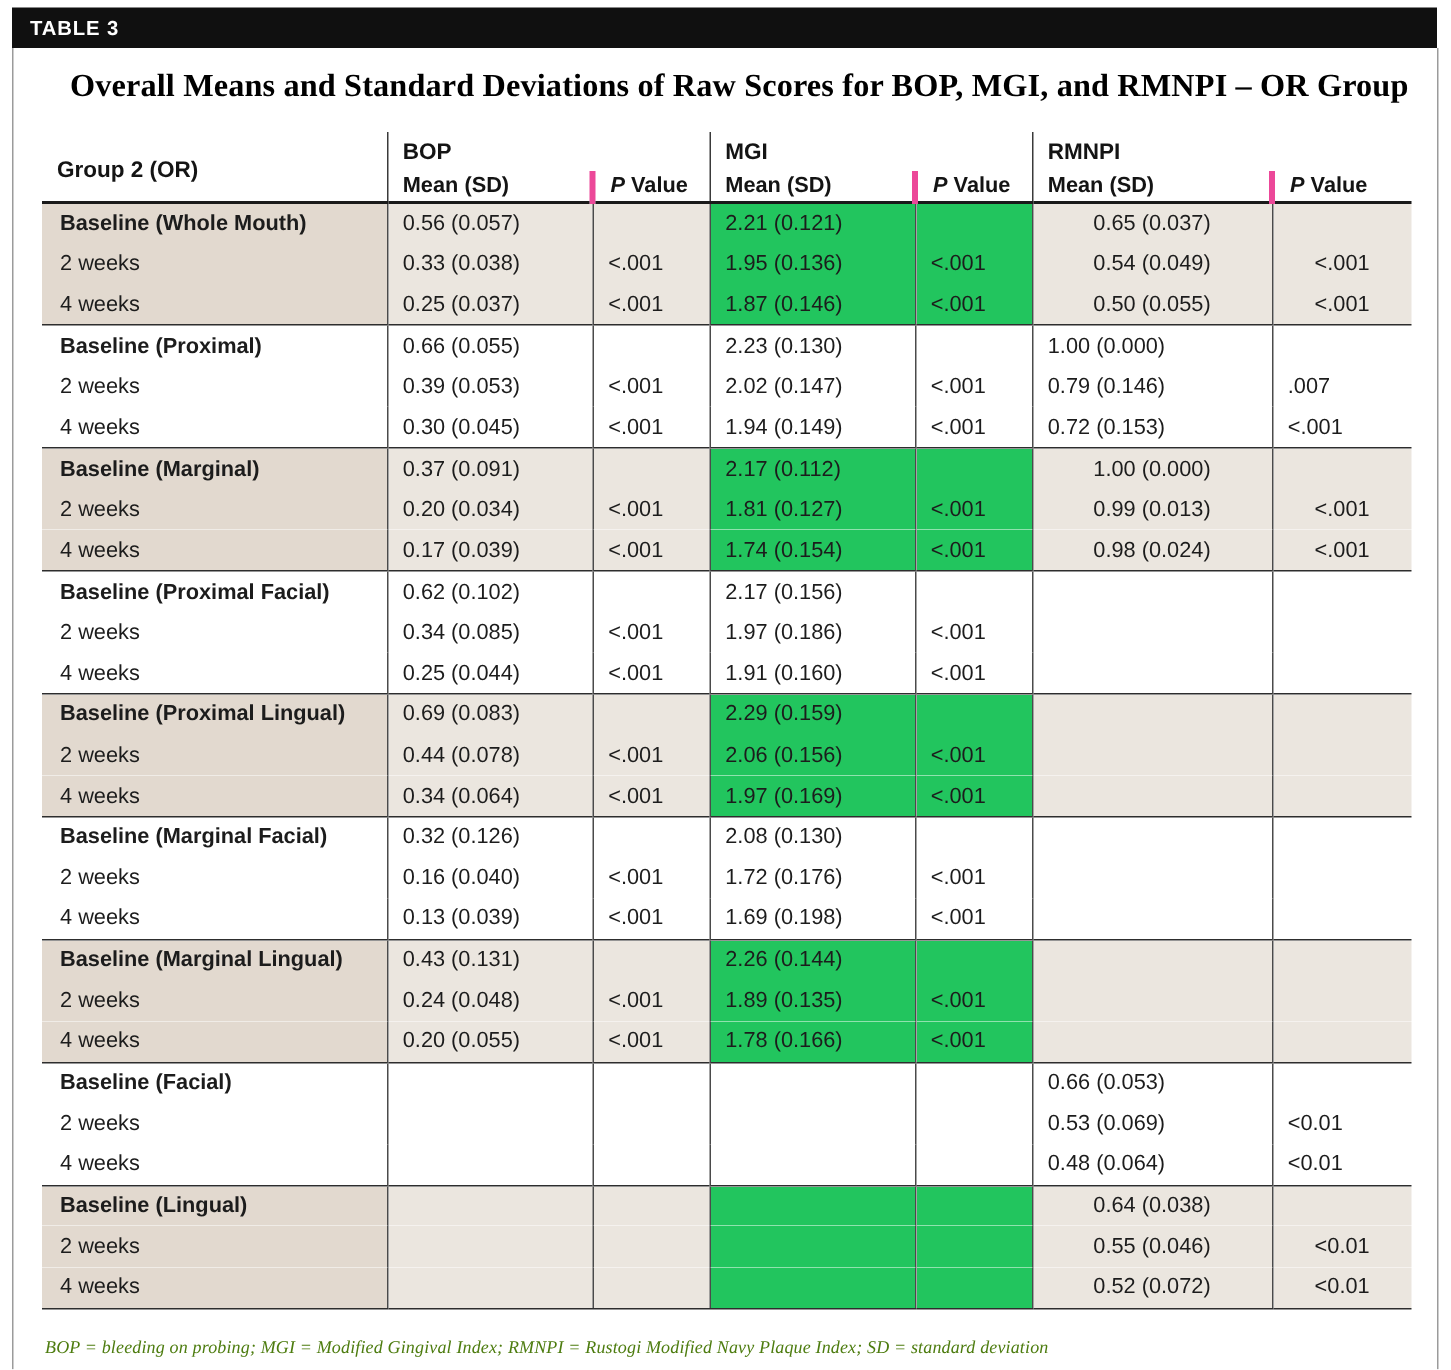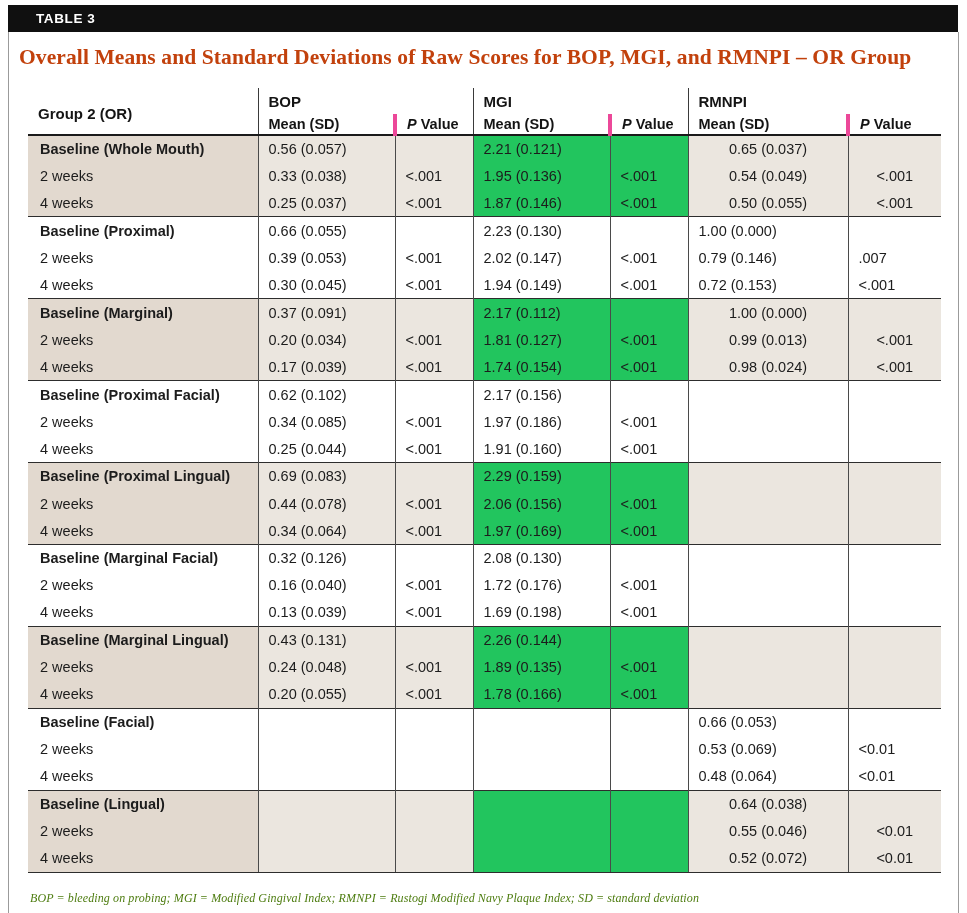--- a/index.html
+++ b/index.html
@@ -7,27 +7,27 @@
     position:relative; width:967px; height:913px; background:#ffffff;
     font-family:"Liberation Sans", sans-serif; overflow:hidden;
   }
   .frame {
     position:absolute; left:8px; right:8px; top:32px; bottom:0;
     border-left:1px solid #9b9b9b; border-right:1px solid #9b9b9b;
   }
   .table-bar {
     position:absolute; left:8px; right:9px; top:5px; height:27px;
     background:#101010; color:#ffffff; display:flex; align-items:center;
-    padding-left:28px; box-sizing:border-box;
+    padding-left:12px; box-sizing:border-box;
     font-size:13.5px; font-weight:bold; letter-spacing:0.6px;
   }
   .title {
     position:absolute; left:19px; top:45px; width:920px;
     font-family:"Liberation Serif", serif; font-weight:bold;
-    font-size:21.5px; color:#c2410c; letter-spacing:0.1px;
+    font-size:21.5px; color:#000000; letter-spacing:0.1px;text-align:right;
   }
   table.t3 {
     position:absolute; left:28px; top:88px; width:913px;
     border-collapse:collapse; table-layout:fixed;
     color:#1c1c1c;
   }
   table.t3 th, table.t3 td {
     box-sizing:border-box; overflow:hidden; white-space:nowrap;
     text-align:left; vertical-align:middle;
   }

